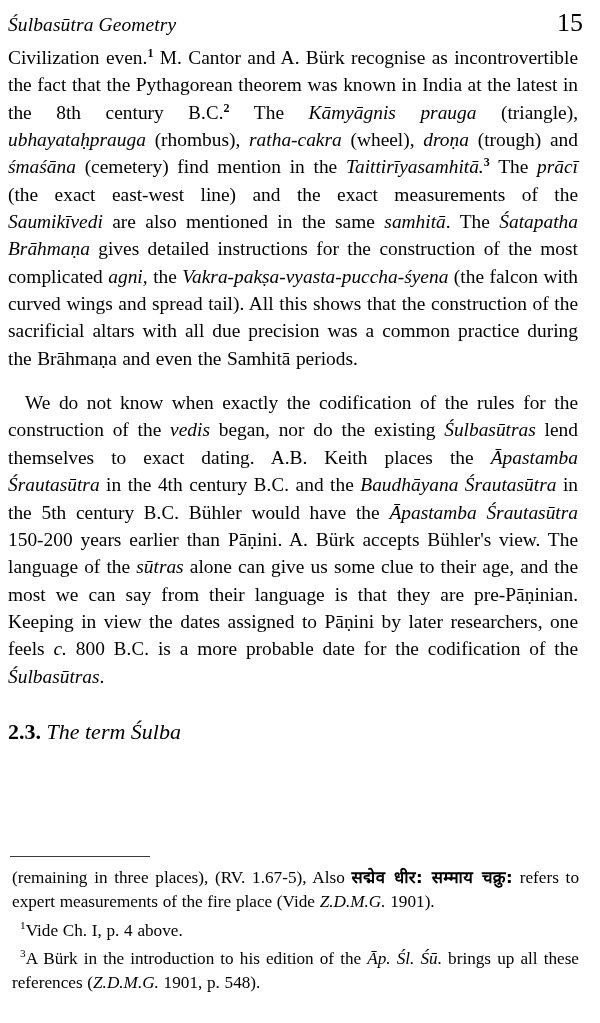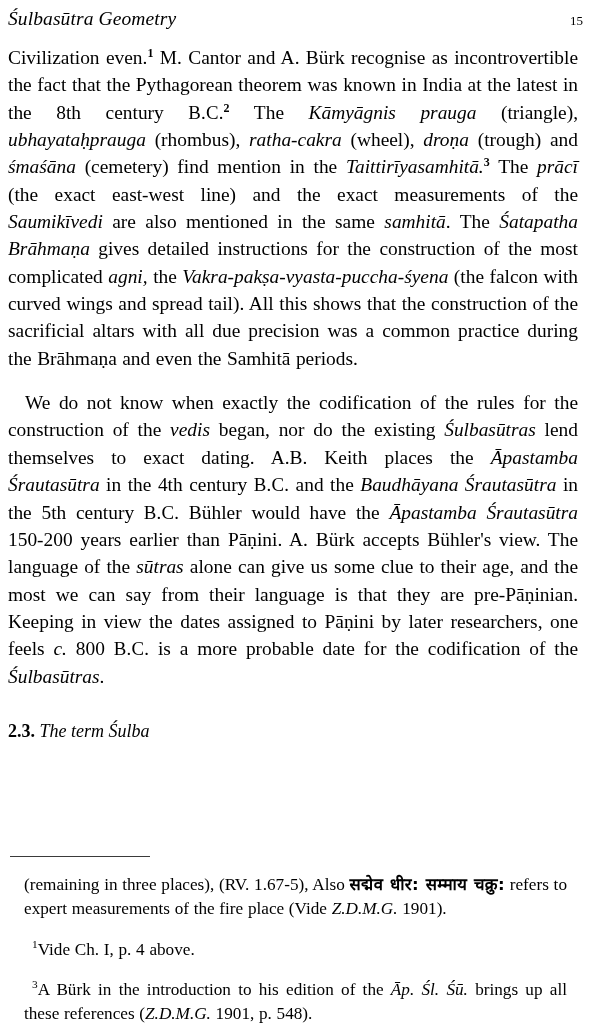--- a/index.html
+++ b/index.html
@@ -36,21 +36,21 @@
     justify-content: space-between;
     align-items: baseline;
   }
   .running-head .rh-title {
     font-style: italic;
     font-size: 19.5px;
     letter-spacing: 0.1px;
     white-space: nowrap;
   }
   .running-head .rh-folio {
-    font-size: 13px;
+    font-size: 26px;
     font-style: normal;
   }
 
   
   .body-block {
     position: absolute;
     left: 8px;
     top: 44px;
     width: 570px;
   }
@@ -79,21 +79,21 @@
   sup.fn {
     font-size: 0.62em;
     vertical-align: super;
     line-height: 0;
     font-weight: bold;
   }
 
   
   .section-head {
     margin: 0;
-    font-size: 18px;
+    font-size: 22px;
     line-height: 27.35px;
     font-weight: normal;
   }
   .section-head .num {
     font-weight: bold;
     font-style: normal;
   }
   .section-head .title {
     font-style: italic;
   }
@@ -108,21 +108,21 @@
     top: 856px;
     width: 575px;
   }
   .fn-rule {
     width: 140px;
     height: 0;
     border-top: 1.4px solid #3a3a3a;
     margin: 0 0 9px 2px;
   }
   .fn-line {
-    margin: 16px;
+    margin: 4px;
     font-size: 17.2px;
     line-height: 24.3px;
     text-align: justify;
     word-spacing: 0.4px;
   }
   .fn-line.hang { text-indent: 8px; }
   .fn-line.noindent { text-indent: 0; }
 
   .fn-line sup {
     font-size: 0.66em;

